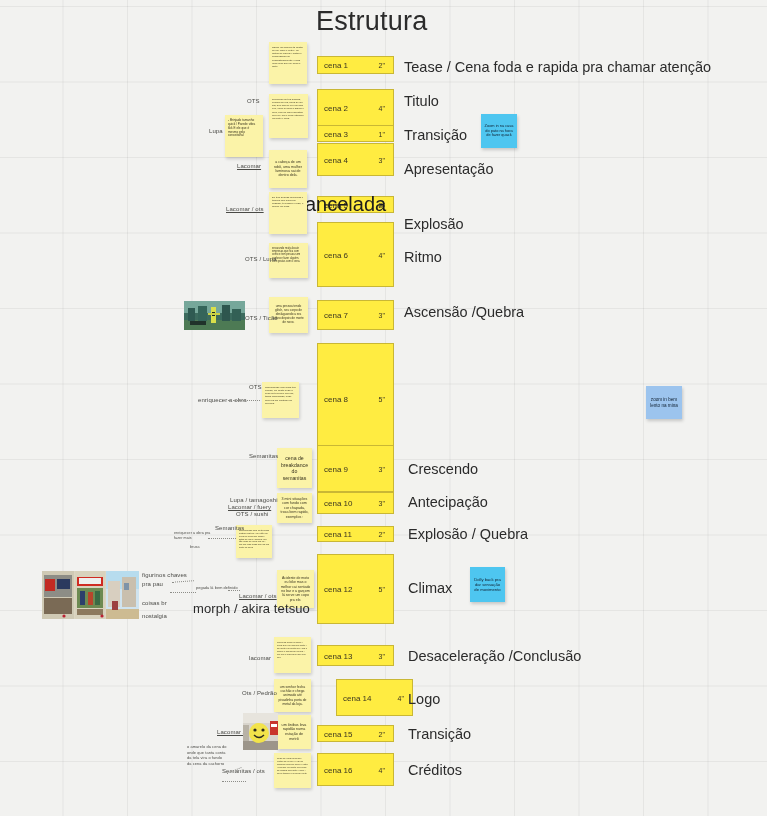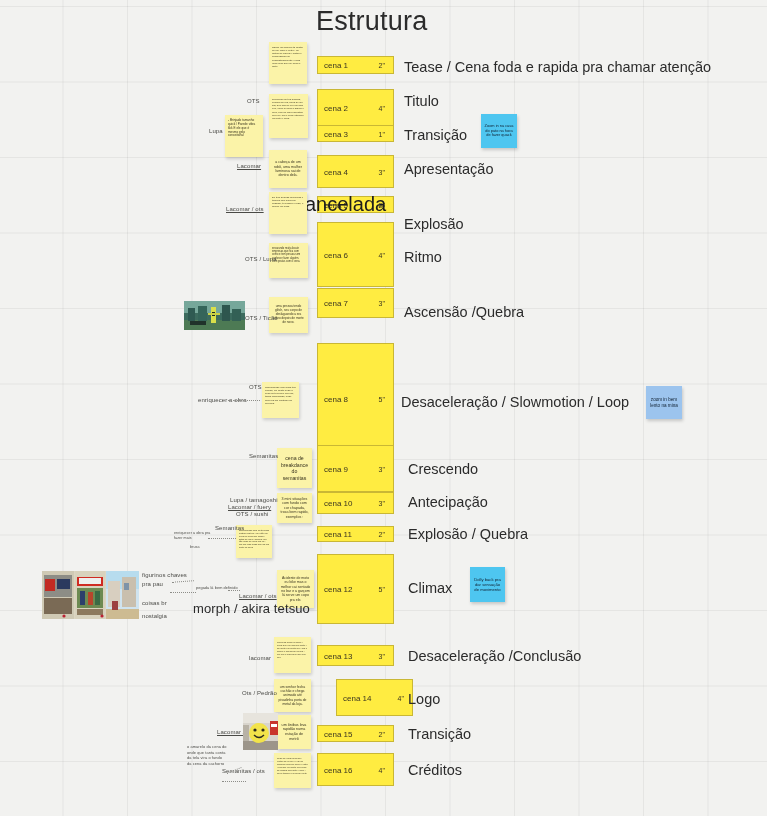--- a/index.html
+++ b/index.html
@@ -158,50 +158,49 @@
     <span class="sc-dur">4"</span>
   </div>
   <div class="stage-label" style="left:404px; top:93px;">Titulo</div>
 
   <div class="scene-card" style="left:317px; top:125px; width:77px; height:17px;">
     <span class="sc-name">cena 3</span>
     <span class="sc-dur">1"</span>
   </div>
   <div class="stage-label" style="left:404px; top:127px;">Transição</div>
 
-  <div class="scene-card" style="left:317px; top:155px; width:77px; height:33px;">
+  <div class="scene-card" style="left:317px; top:143px; width:77px; height:33px;">
     <span class="sc-name">cena 4</span>
     <span class="sc-dur">3"</span>
   </div>
   <div class="stage-label" style="left:404px; top:161px;">Apresentação</div>
 
   <div class="scene-card struck" style="left:317px; top:196px; width:77px; height:17px;">
     <span class="sc-name">cena 5</span>
     <span class="sc-dur">2"</span>
   </div>
   <div class="cancelada" style="left:295px; top:193px;">cancelada</div>
   <div class="stage-label" style="left:404px; top:216px;">Explosão</div>
 
   <div class="scene-card" style="left:317px; top:222px; width:77px; height:65px;">
     <span class="sc-name">cena 6</span>
     <span class="sc-dur">4"</span>
   </div>
   <div class="stage-label" style="left:404px; top:249px;">Ritmo</div>
 
-  <div class="scene-card" style="left:317px; top:288px; width:77px; height:30px;">
+  <div class="scene-card" style="left:317px; top:300px; width:77px; height:30px;">
     <span class="sc-name">cena 7</span>
     <span class="sc-dur">3"</span>
   </div>
   <div class="stage-label" style="left:404px; top:304px;">Ascensão /Quebra</div>
 
   <div class="scene-card" style="left:317px; top:343px; width:77px; height:112px;">
     <span class="sc-name">cena 8</span>
     <span class="sc-dur">5"</span>
   </div>
-  <div class="stage-label" style="left:401px; top:394px;">Desaceleração / Slowmotion / Loop</div>
 
   <div class="scene-card" style="left:317px; top:445px; width:77px; height:47px;">
     <span class="sc-name">cena 9</span>
     <span class="sc-dur">3"</span>
   </div>
   <div class="stage-label" style="left:408px; top:461px;">Crescendo</div>
 
   <div class="scene-card" style="left:317px; top:492px; width:77px; height:22px;padding-left:8px;">
     <span class="sc-name">cena 10</span>
     <span class="sc-dur">3"</span>

